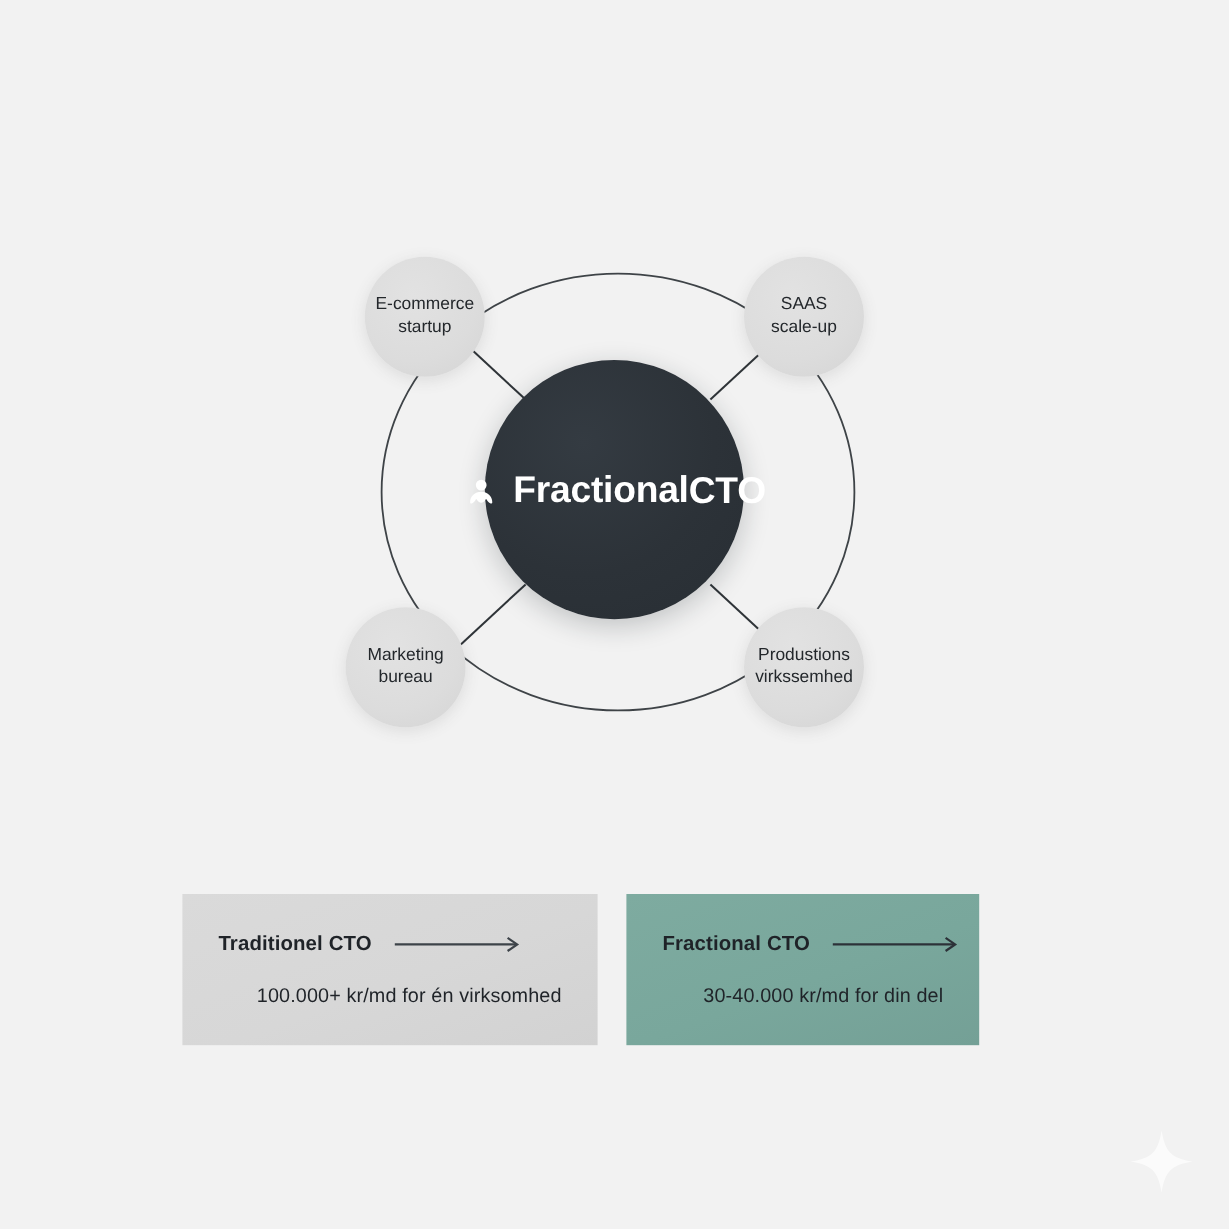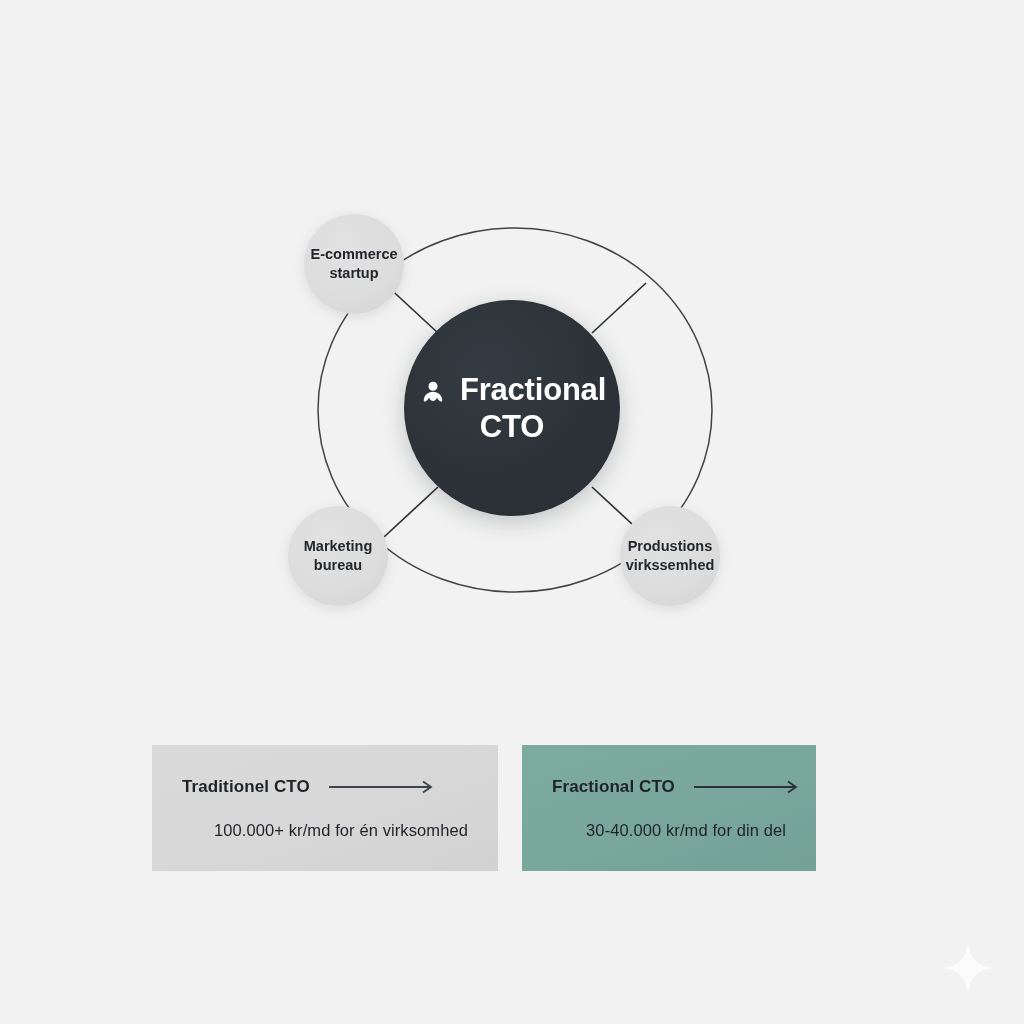--- a/index.html
+++ b/index.html
@@ -42,21 +42,21 @@
   .hub {
     position: absolute;
     left: 124px;
     top: 105px;
     width: 216px;
     height: 216px;
     border-radius: 50%;
     background: radial-gradient(circle at 38% 32%, #343b42 0%, #2c3238 55%, #282e34 100%);
     box-shadow: 0 6px 22px rgba(25,30,35,0.22);
     display: flex;
-    flex-direction: column;
+    flex-direction: row;
     align-items: center;
     justify-content: center;
     z-index: 4;
   }
   .hub-line1 {
     display: flex;
     align-items: center;
     gap: 12px;
   }
   .hub-icon {
@@ -87,21 +87,21 @@
     z-index: 5;
   }
   .node-label {
     position: absolute;
     left: 50%;
     top: 50%;
     transform: translate(-50%, -50%);
     width: 150px;
     text-align: center;
     font-size: 14.5px;
-    font-weight: bold;
+    font-weight: normal;
     color: #23272b;
     line-height: 1.33;
     white-space: pre-line;
     pointer-events: none;
   }
   .node-tl { left: 24px;  top: 19px; }
   .node-tr { left: 340px; top: 19px; }
   .node-bl { left: 8px;  top: 311px; }
   .node-br { left: 340px; top: 311px; }
 
@@ -189,20 +189,24 @@
         </svg>
         <span class="hub-text-a">Fractional</span>
       </div>
       <span class="hub-text-b">CTO</span>
     </div>
 
     <div class="node node-tl">
       <span class="node-label">E-commerce
 startup</span>
     </div>
+    <div class="node node-tr">
+      <span class="node-label">SAAS
+scale-up</span>
+    </div>
     <div class="node node-bl">
       <span class="node-label">Marketing
 bureau</span>
     </div>
     <div class="node node-br">
       <span class="node-label">Produstions
 virkssemhed</span>
     </div>
   </div>
 

